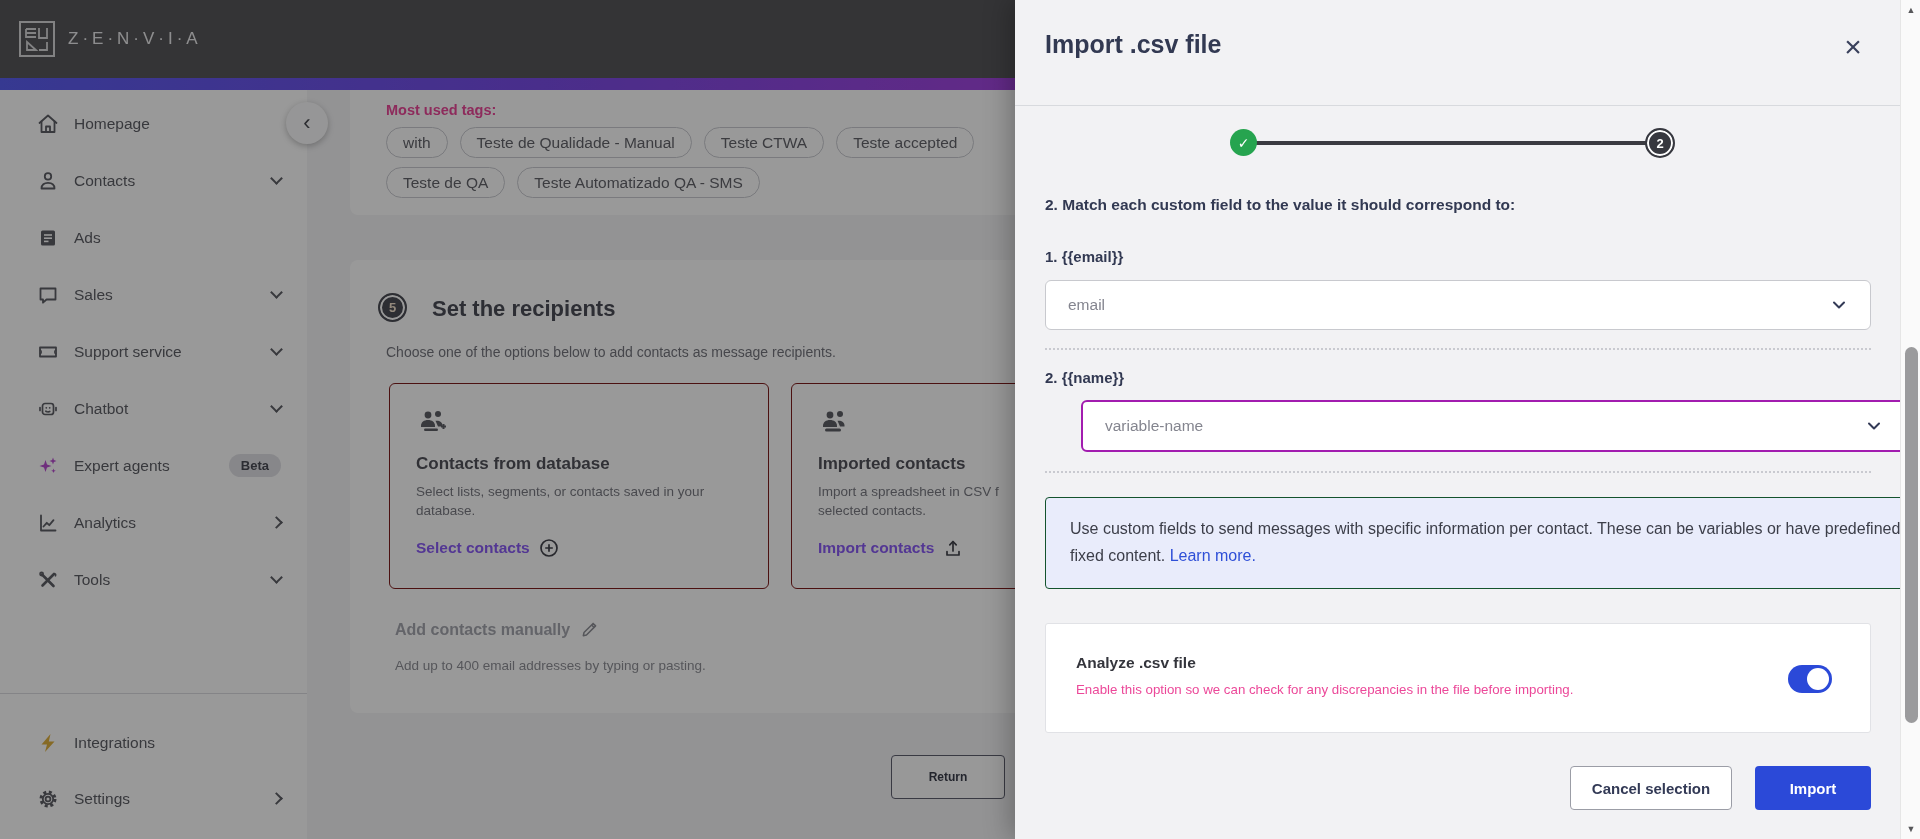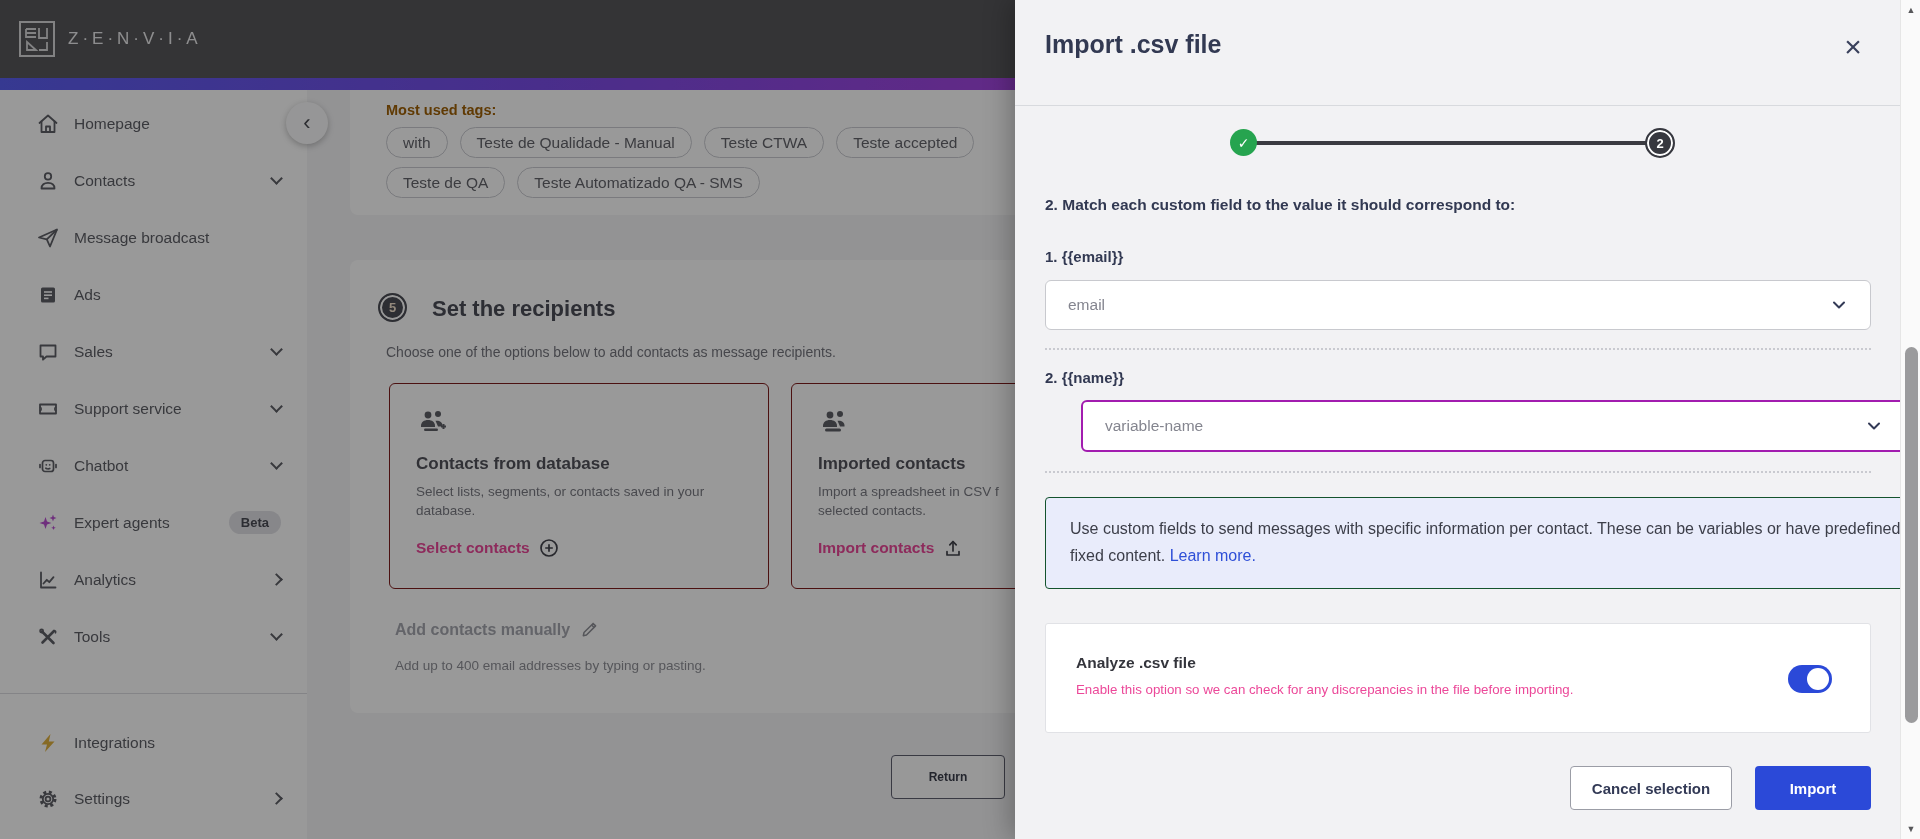--- a/index.html
+++ b/index.html
@@ -20,33 +20,33 @@
   .chev.down{transform:rotate(45deg);margin-top:-4px;}
   .chev.right{transform:rotate(-45deg);}
   .beta-badge{position:absolute;right:26px;background:#e2e2e7;color:#4a4c55;font-size:13px;font-weight:bold;padding:4px 12px;border-radius:13px;}
   .side-divider{position:absolute;left:0;top:603px;width:307px;border-top:1px solid #dcdce1;}
   .snav.bottom1{position:absolute;top:624px;width:100%;}
   .snav.bottom2{position:absolute;top:680px;width:100%;}
   .collapse-btn{position:absolute;left:286px;top:102px;width:42px;height:42px;border-radius:50%;background:#fbfbfc;border:none;box-shadow:0 2px 6px rgba(0,0,0,.25);color:#4a4b52;font-size:22px;line-height:40px;text-align:center;cursor:pointer;padding:0;z-index:2;}
 
   
   .tags-card{position:absolute;left:350px;top:90px;width:680px;height:125px;background:#fff;border-radius:0 0 8px 8px;padding:10px 36px;}
-  .tags-label{font-size:14.5px;font-weight:bold;color:#a16207;margin-top:2px;}
+  .tags-label{font-size:14.5px;font-weight:bold;color:#ec4899;margin-top:2px;}
   .chip-row{display:flex;gap:12px;margin-top:9px;}
   .chip{height:31px;line-height:29px;padding:0 16px;border:1px solid #cbccd2;border-radius:16px;background:#fff;font-size:15.5px;color:#64656c;white-space:nowrap;cursor:pointer;}
   .recip-card{position:absolute;left:350px;top:260px;width:680px;height:453px;background:#fff;border-radius:8px;}
   .step-badge{position:absolute;left:28px;top:33px;width:29px;height:29px;border-radius:50%;background:#4c4d55;border:2px solid #4c4d55;box-shadow:inset 0 0 0 2px #ffffff;color:#f3e3cf;font-size:13px;font-weight:bold;display:flex;align-items:center;justify-content:center;}
   .recip-title{position:absolute;left:82px;top:36px;font-size:22px;font-weight:bold;color:#4b4d57;}
   .recip-sub{position:absolute;left:36px;top:84px;font-size:14px;color:#75767e;}
   .opt-card{position:absolute;top:123px;height:206px;border:1px solid #7f1d1d;border-radius:6px;background:#fff;padding:24px 26px;}
   .opt-a{left:39px;width:380px;}
   .opt-b{left:441px;width:380px;}
   .opt-title{font-size:17px;font-weight:bold;color:#52535b;margin-top:16px;}
   .opt-desc{font-size:13.5px;color:#7a7b83;line-height:19px;margin-top:8px;}
-  .opt-action{display:flex;align-items:center;gap:9px;margin-top:18px;font-size:15.5px;font-weight:bold;color:#ec4899;cursor:pointer;}
+  .opt-action{display:flex;align-items:center;gap:9px;margin-top:18px;font-size:15.5px;font-weight:bold;color:#8b5cf6;cursor:pointer;}
   .manual-label{position:absolute;left:45px;top:360px;display:flex;align-items:center;gap:10px;font-size:16px;font-weight:bold;color:#a6a7af;cursor:pointer;}
   .manual-hint{position:absolute;left:45px;top:398px;font-size:13.5px;color:#8f9097;}
   .return-btn{position:absolute;left:891px;top:755px;width:114px;height:44px;background:#fdfdfe;border:1.5px solid #5f6170;border-radius:4px;font-size:12px;font-weight:bold;color:#3b3e4b;cursor:pointer;}
 
   
   .overlay{position:absolute;left:0;top:0;width:1900px;height:839px;background:rgba(0,0,0,0.40);z-index:5;}
 
   
   .drawer{position:absolute;left:1015px;top:0;width:885px;height:839px;background:#f2f2f4;z-index:10;box-shadow:-6px 0 24px rgba(0,0,0,.25);}
   .drawer-title{position:absolute;left:30px;top:30px;font-size:25px;font-weight:bold;color:#323952;}
@@ -114,29 +114,20 @@
         <span class="sicon">
           <svg width="24" height="24" viewBox="0 0 24 24" fill="none" stroke="#5e5f66" stroke-width="1.8" stroke-linejoin="round">
               <circle cx="12" cy="7.4" r="3.2"></circle>
               <path d="M5.5 19.5 C5.5 15.8 8.2 13.9 12 13.9 C15.8 13.9 18.5 15.8 18.5 19.5 Z"></path>
             </svg>
         </span>
         <span class="slabel">Contacts</span>
         <span class="chev down"></span>
       </div>
 
-      <div class="snav">
-        <span class="sicon">
-          <svg width="24" height="24" viewBox="0 0 24 24" fill="none" stroke="#5e5f66" stroke-width="1.8" stroke-linejoin="round">
-              <path d="M3 11.5 L21 3.5 L14 20.5 L10.8 13.4 Z"></path>
-              <path d="M10.8 13.4 L21 3.5"></path>
-            </svg>
-        </span>
-        <span class="slabel">Message broadcast</span>
-      </div>
 
       <div class="snav">
         <span class="sicon">
           <svg width="24" height="24" viewBox="0 0 24 24">
               <rect x="5" y="4.5" width="14" height="15" rx="1.5" fill="#5e5f66"></rect>
               <g stroke="#ffffff" stroke-width="1.6">
                 <line x1="8" y1="9" x2="16" y2="9"></line>
                 <line x1="8" y1="12.2" x2="16" y2="12.2"></line>
                 <line x1="8" y1="15.4" x2="12.5" y2="15.4"></line>
               </g>

